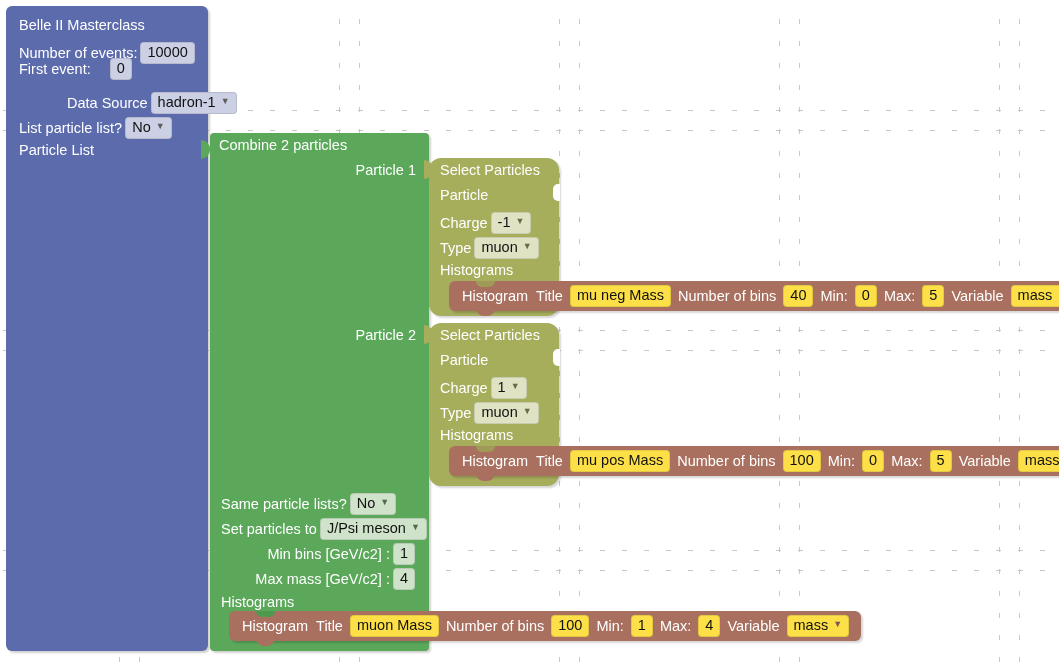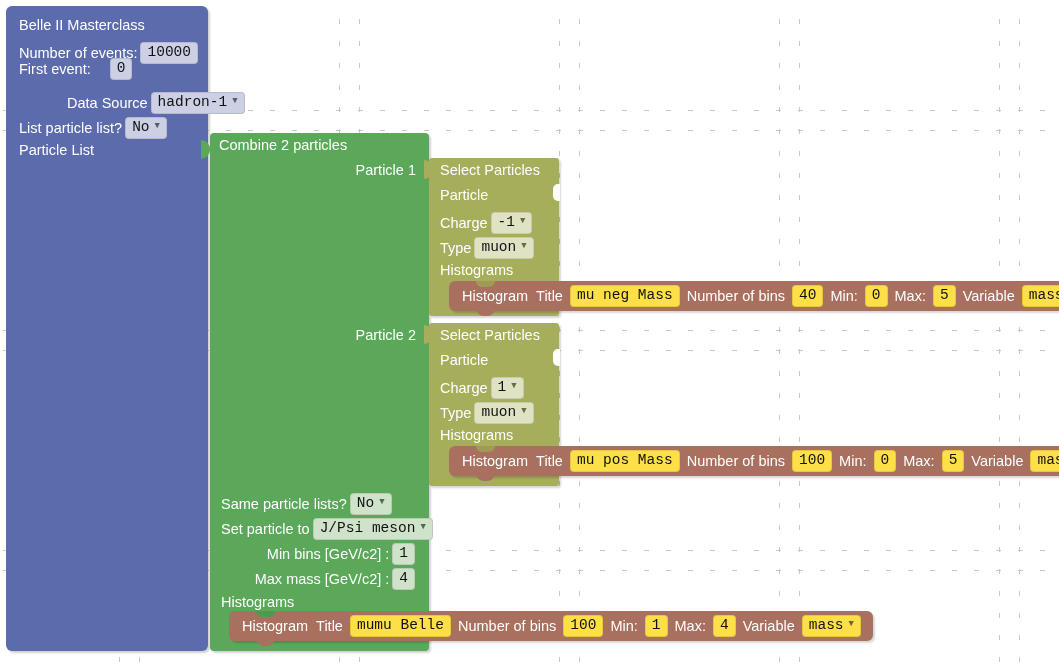--- a/index.html
+++ b/index.html
@@ -64,21 +64,21 @@
     left: 210px; top: 133px;
     width: 219px; height: 518px;
     background: #5ba85a;
     border-radius: 4px;
     box-shadow: 2px 2px 2px rgba(0,0,0,0.18);
   }
   
   .olive-block {
     position: absolute;
     background: #a6ad5b;
-    border-radius: 3px;
+    border-radius: 12px;
     box-shadow: 2px 2px 2px rgba(0,0,0,0.16);
     text-align: right;
   }
   #olive-1 { left: 429px; top: 158px; width: 130px; height: 158px; }
   #olive-2 { left: 429px; top: 323px; width: 130px; height: 163px; }
 
   
   .hist-block {
     position: absolute;
     background: #a9705f;
@@ -143,21 +143,20 @@
     display: inline-flex;
     align-items: center;
     background: #ccd0e4;
     color: #111111;
     border-radius: 4px;
     padding: 2px 6px 3px 6px;
     font-size: 14.5px;
     margin: 0 3px;
     line-height: 1;
     border: 1px solid rgba(0,0,0,0.10);
-    font-family: Liberation Mono, monospace;
   }
   .field.num { min-width: 8px; justify-content: center; }
   .field.green { background: #cfe3cb; }
   .field.olive { background: #dfe2c3; }
   .field.brown { background: #fde047; }
   .arrow {
     display: inline-block;
     margin-left: 5px;
     font-size: 9px;
     color: #5d5d5d;
@@ -232,21 +231,21 @@
 
   <div class="row" style="left:11px; top:360px;">
     <span class="label">Same particle lists?</span>
     <span class="field green">
       <span>No</span>
       <span class="arrow">▼</span>
     </span>
   </div>
 
   <div class="row" style="left:11px; top:385px;">
-    <span class="label">Set particle to</span>
+    <span class="label">Set particles to</span>
     <span class="field green">
       <span>J/Psi meson</span>
       <span class="arrow">▼</span>
     </span>
   </div>
 
   <div class="row row-right" style="right:11px; top:410px;">
     <span class="label">Min bins [GeV/c2] :</span>
     <span class="field num green">1</span>
   </div>
@@ -355,21 +354,21 @@
     <span>mass</span>
 
   </span>
 </div>
 
 <div id="hist-3" class="hist-block">
   <span class="hist-top-notch" style="background:#4e9a4d;"></span>
   <span class="hist-tab"></span>
   <span class="label">Histogram</span>
   <span class="label">Title</span>
-  <span class="field brown">mumu Belle</span>
+  <span class="field brown">muon Mass</span>
   <span class="label">Number of bins</span>
   <span class="field brown num">100</span>
   <span class="label">Min:</span>
   <span class="field brown num">1</span>
   <span class="label">Max:</span>
   <span class="field brown num">4</span>
   <span class="label">Variable</span>
   <span class="field brown">
     <span>mass</span>
     <span class="arrow">▼</span>

